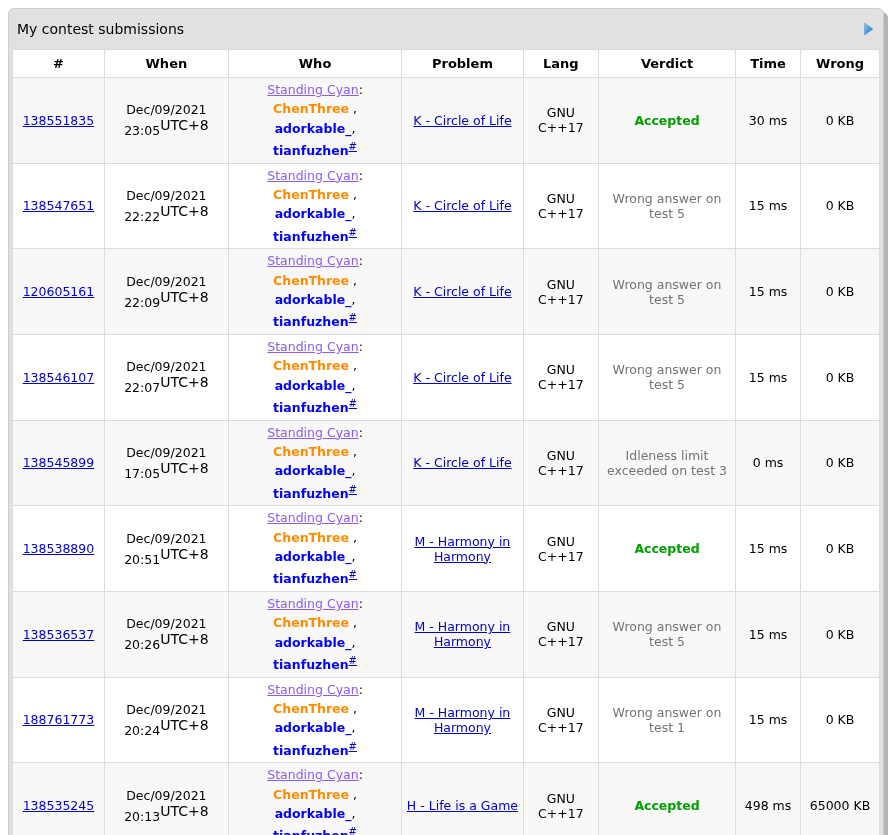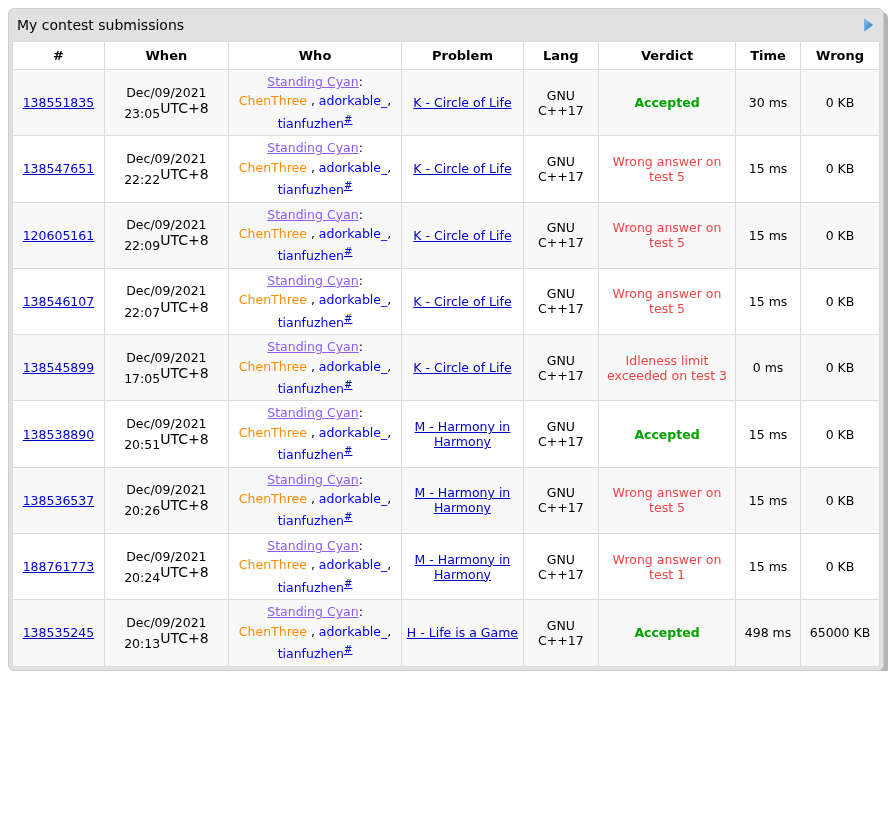--- a/index.html
+++ b/index.html
@@ -7,21 +7,21 @@
     position:relative;
     margin:8px 0 0 8px;
     width:876px;
     background:#e1e1e1;
     border:1px solid #cdcdcd;
     border-radius:6px;
     box-shadow:4px 4px 0 #b4b4b4;
     box-sizing:border-box;
   }
   .caption{
-    height:32px;
+    height:40px;
     padding:0 9px 0 8px;
     display:flex;
     align-items:center;
     justify-content:space-between;
     font-size:14px;
   }
   .caption .title{color:#000;}
   .arrow-btn{display:inline-flex;align-items:center;cursor:pointer;line-height:0;}
   table.datatable{
     width:calc(100% - 6px);
@@ -45,26 +45,26 @@
   table.datatable td{
     height:46px;
     font-size:12.5px;
     padding:2px 3px;
   }
   tbody tr:nth-child(odd) td{background:#f8f8f8;}
   tbody tr:nth-child(even) td{background:#ffffff;}
   a{color:#0000cc;text-decoration:underline;cursor:pointer;}
   .c-who{font-size:12px;line-height:1.55;}
   .team-link{color:#8b5cf6;}
-  .member{font-weight:normal;text-decoration:none;}
+  .member{font-weight:bold;text-decoration:none;}
   .hash-link{font-size:10px;}
   .when-line{white-space:nowrap;}
   .tz{font-size:14px;}
   .verdict-accepted{color:#00a000;font-weight:bold;}
-  .verdict-rejected{color:#ef4444;}
+  .verdict-rejected{color:#737373;}
   .plain{color:#000;}
 </style>
 </head>
 <body>
 
 <div class="roundbox">
   <div class="caption">
     <span class="title">My contest submissions</span>
     <span class="arrow-btn">
       <svg width="11" height="14" viewBox="0 0 11 14" aria-hidden="true">

